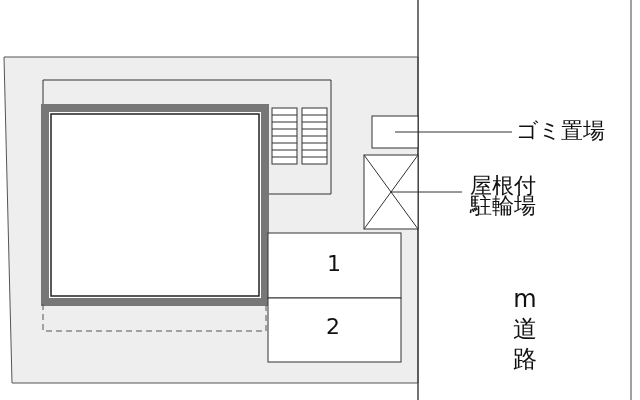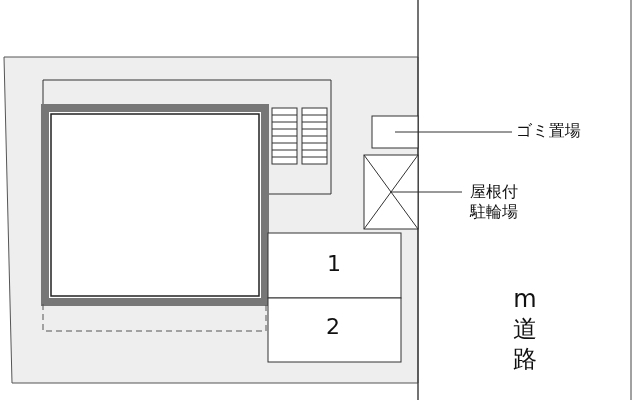--- a/index.html
+++ b/index.html
@@ -1,18 +1,18 @@
 <!DOCTYPE html>
 <html><head>
 <meta charset="utf-8">
 <style>
   html,body{margin:0;padding:0;}
   body{width:640px;height:400px;position:relative;overflow:hidden;background:#ffffff;font-family:"DejaVu Sans","Liberation Sans",sans-serif;}
   svg{position:absolute;left:0;top:0;}
-  .label{position:absolute;color:#111;font-size:16px;line-height:20px;white-space:nowrap;}
+  .label{position:absolute;color:#111;font-size:22px;line-height:20px;white-space:nowrap;}
   .num{position:absolute;font-size:22px;color:#111;}
   .road-text{position:absolute;left:497px;top:284px;width:56px;text-align:center;font-size:24px;color:#111;line-height:30px;}
 </style>
 </head>
 <body>
 
 <div>
 <svg width="640" height="400" viewBox="0 0 640 400">
 
   <polygon points="4,57 418,57 418,383 12,383" fill="#eeeeee" stroke="#555" stroke-width="1"></polygon>
@@ -60,21 +60,21 @@
   <g stroke="#333" stroke-width="1" fill="#fff">
     <rect x="268" y="233" width="133" height="65"></rect>
     <rect x="268" y="298" width="133" height="64"></rect>
   </g>
 </svg>
 
 <span class="num" style="left:327px;top:251px;">1</span>
 <span class="num" style="left:326px;top:314px;">2</span>
 
 <span class="label" style="left:516px;top:121px;">ゴミ置場</span>
-<div class="label" style="left:470px;top:182px;font-family:Liberation Serif, serif;">
+<div class="label" style="left:470px;top:176px;font-family:Liberation Serif, serif;">
   <div>屋根付</div>
   <div>駐輪場</div>
 </div>
 
 <div class="road-text">
   <div>m</div>
   <div>道</div>
   <div>路</div>
 </div>
 </div>

